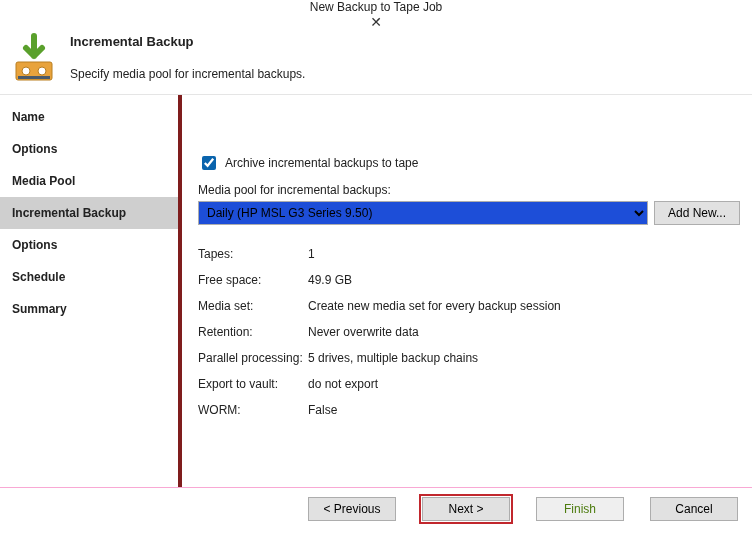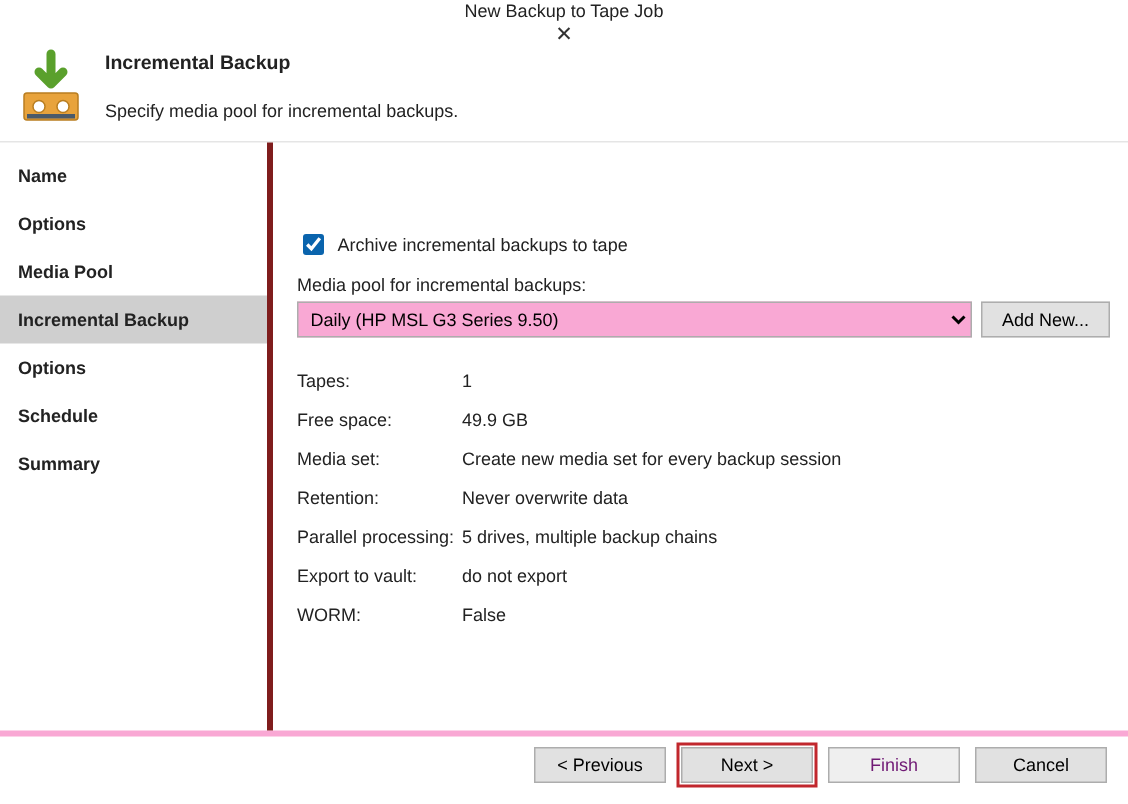--- a/index.html
+++ b/index.html
@@ -14,29 +14,29 @@
   .body { display:flex; height:392px; }
   .sidebar { width:182px; border-right:4px solid #7f1d1d; padding-top:6px;font-weight:bold;}
   .sidebar .item { padding:9px 12px; cursor:pointer;}
   .sidebar .item.selected { background:#cfcfcf;}
   .content { flex:1; padding:10px 12px 0 16px;}
   .checkrow { display:flex; align-items:center; gap:6px;margin-top:48px;}
   .checkrow input { accent-color:#0a64ad; width:14px; height:14px;}
   .lbl { margin-top:10px;}
   .poolrow { display:flex; gap:6px; margin-top:4px; align-items:center;}
   .combo { flex:1; position:relative;}
-  .combo select { width:100%; height:24px; border:1px solid #adadad; background:#f9a8d4; font-family:inherit; font-size:12px; padding-left:4px;}
+  .combo select { width:100%; height:24px; border:1px solid #adadad; background:#1d4ed8; font-family:inherit; font-size:12px; padding-left:4px;}
   .btn { height:24px; border:1px solid #adadad; background:#e1e1e1; font-family:inherit; font-size:12px; padding:0 10px; cursor:pointer;}
-  .btn.disabled { color:#701a75; background:#efefef; cursor:default;}
+  .btn.disabled { color:#4d7c0f; background:#efefef; cursor:default;}
   .btn.highlight { outline:2px solid #c1272d; outline-offset:1px;}
   .btn.addnew { width:86px;}
   .info { margin-top:16px;}
   .info .row { display:flex; padding:6px 0;}
   .info .k { width:110px;}
-  .footer { height:42px; border-top:4px solid #f9a8d4; display:flex; justify-content:flex-end; align-items:center; gap:10px; padding-right:14px;}
+  .footer { height:42px; border-top:1px solid #f9a8d4; display:flex; justify-content:flex-end; align-items:center; gap:26px; padding-right:14px;}
   .footer .btn { width:88px;}
   
   .tape-icon svg { display:block;}
 </style>
 </head>
 <body>
 
 <div class="titlebar">
   <span class="title">New Backup to Tape Job</span>
   <span class="close">✕</span>

